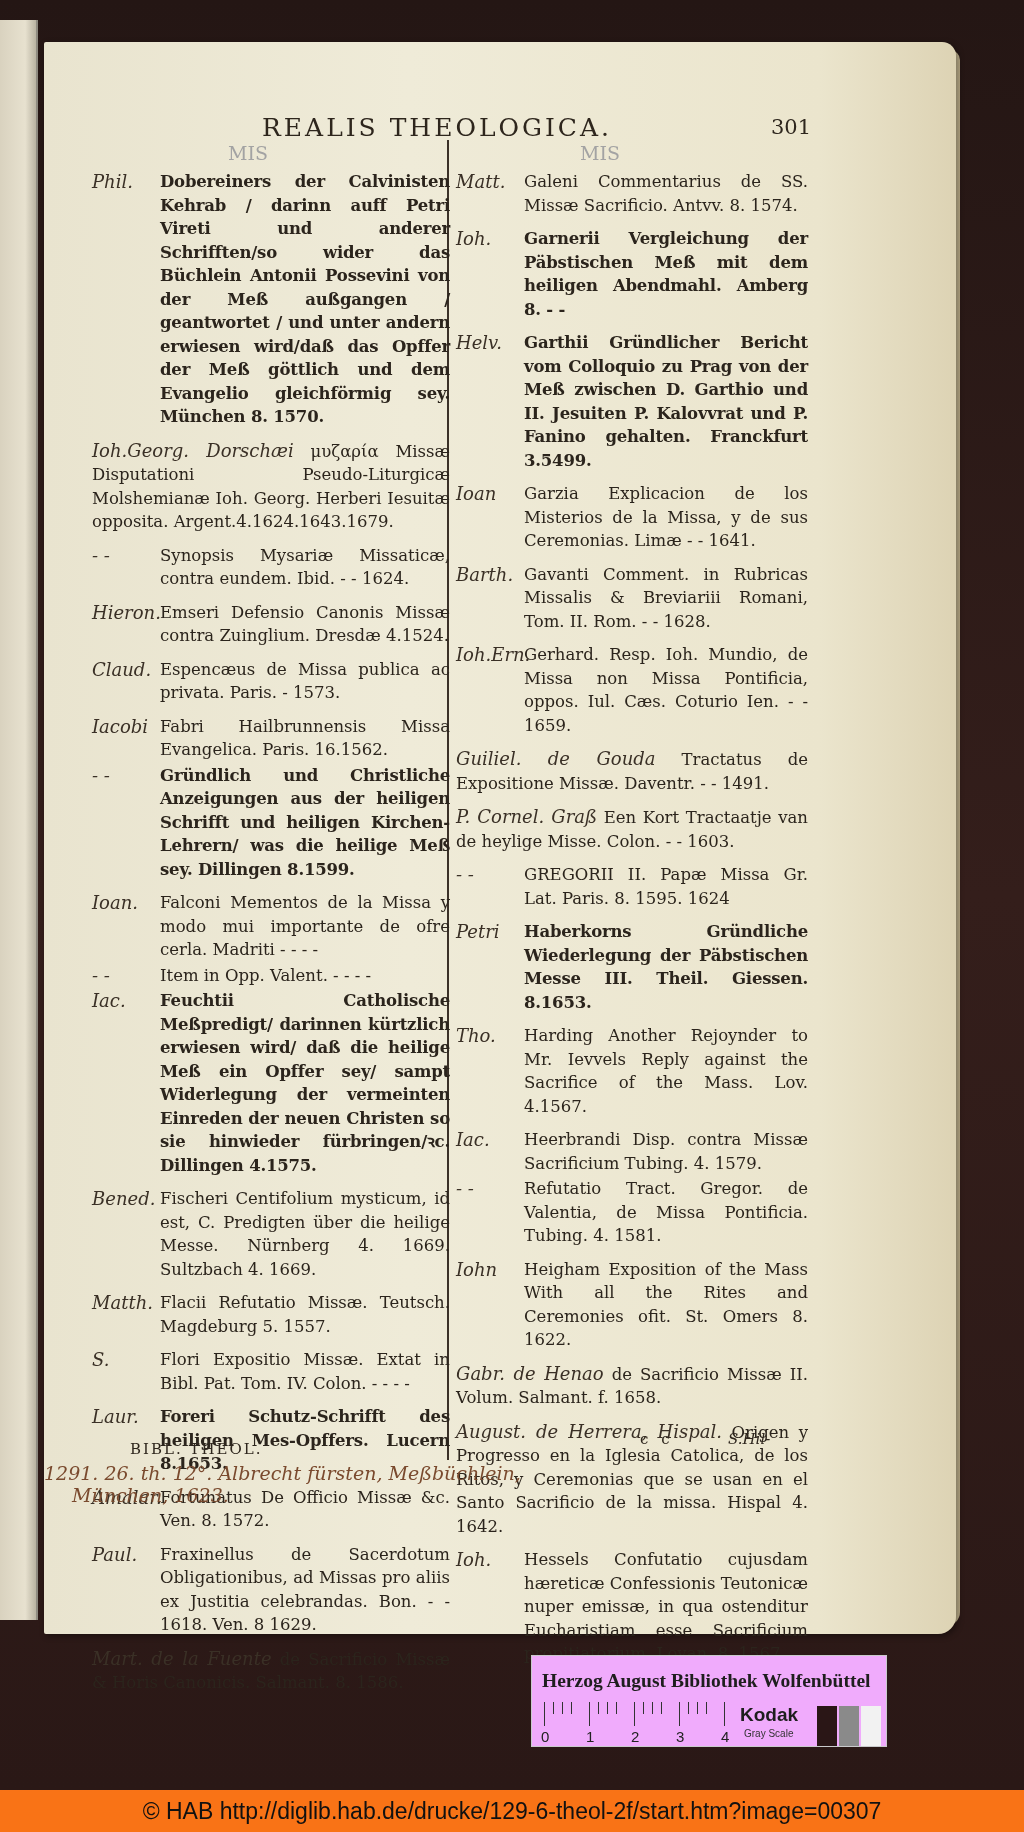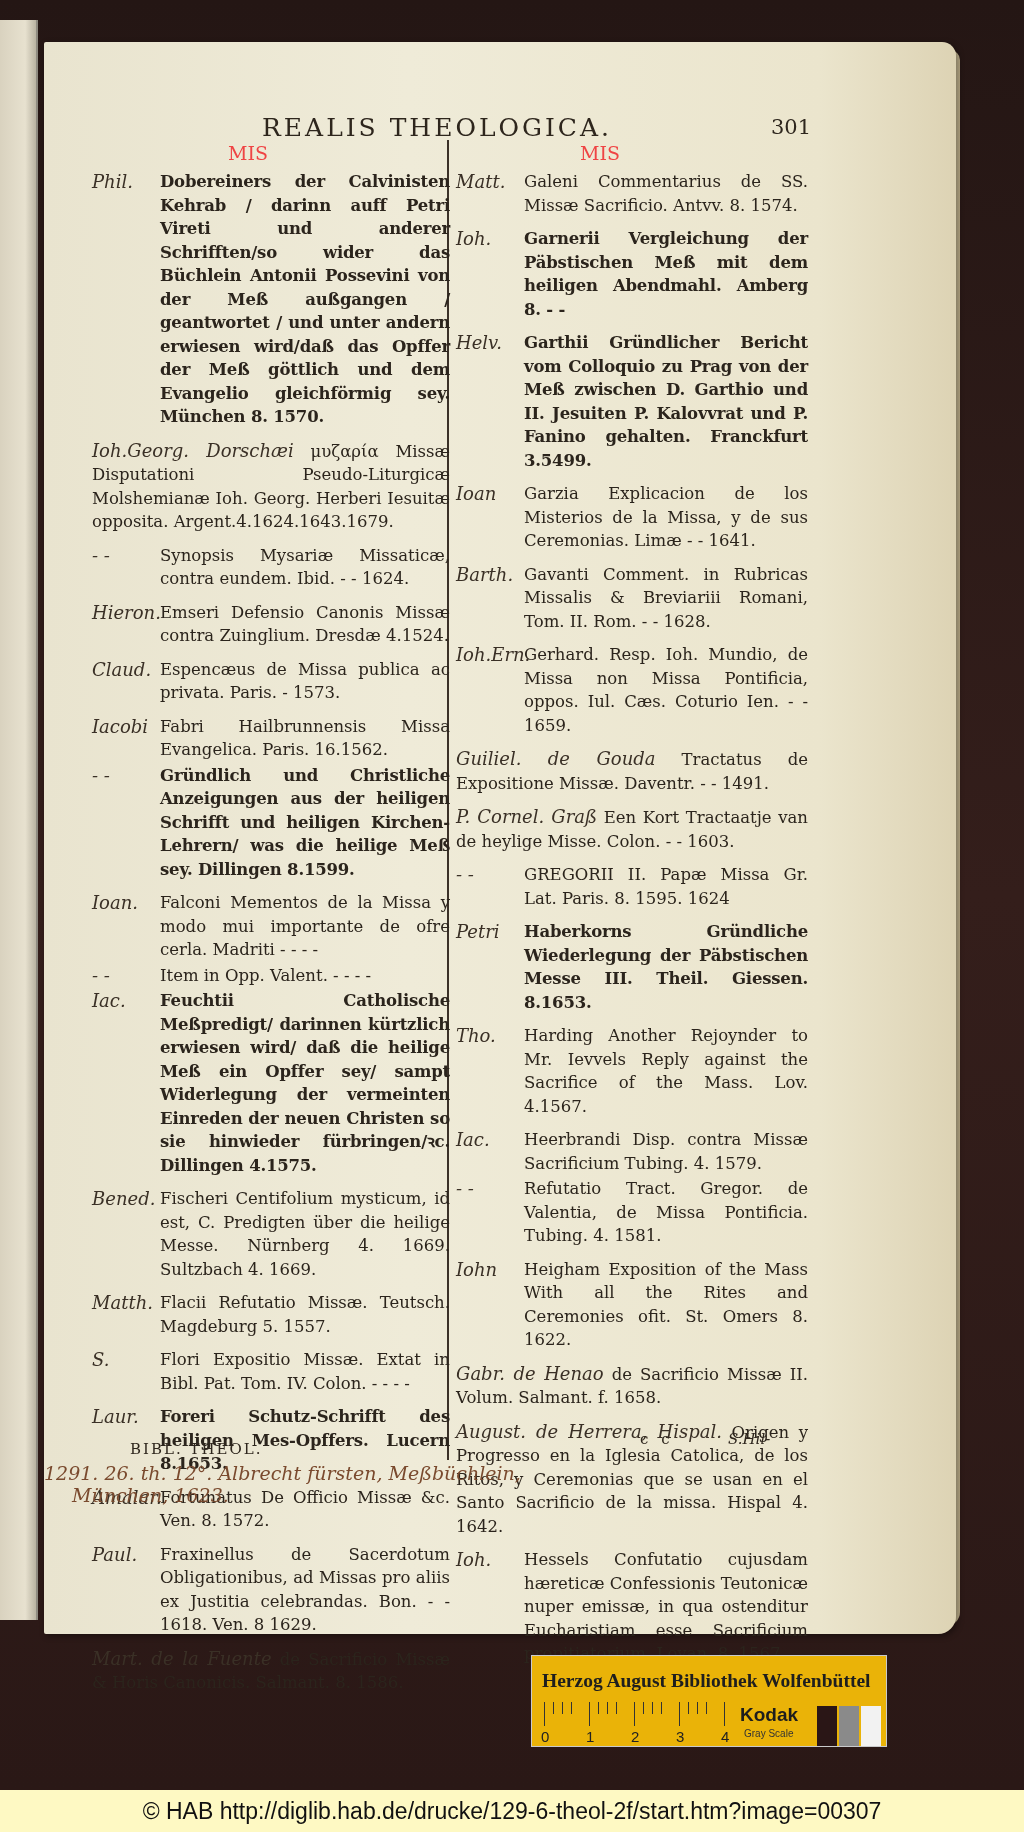--- a/index.html
+++ b/index.html
@@ -32,21 +32,21 @@
   }
   .running-head {
     position: absolute; left: 262px; top: 113px;
     font-size: 25px; letter-spacing: 3px; color: #2e261d;
   }
   .page-number {
     position: absolute; left: 771px; top: 115px;
     font-size: 21px; color: #2e261d;
   }
   .col-catch {
-    position: absolute; top: 142px; font-size: 19px; color: #ef4444;
+    position: absolute; top: 142px; font-size: 19px; color: #a3a3a3;
   }
   .col-catch.left { left: 228px; }
   .col-catch.right { left: 580px; }
   .col-rule {
     position: absolute; left: 447px; top: 140px; width: 2px; height: 1320px;
     background: #3b3128;
   }
   .column {
     position: absolute; top: 170px; width: 358px;
   }
@@ -79,21 +79,21 @@
     font-size: 15px; letter-spacing: 2px; color: #2e261d;
   }
   .handwriting {
     position: absolute; left: 44px; top: 1462px;
     font-family: "DejaVu Serif", serif; font-style: italic;
     font-size: 19px; color: #7a4a2e; line-height: 22px;
   }
   .handwriting .line2 { display: block; padding-left: 28px; }
   .color-card {
     position: absolute; left: 531px; top: 1655px; width: 356px; height: 92px;
-    background: #eab308; border: 1px solid #c9cacc;
+    background: #f0abfc; border: 1px solid #c9cacc;
   }
   .card-title {
     position: absolute; left: 10px; top: 14px;
     font-family: "Liberation Serif", serif; font-weight: bold;
     font-size: 19.5px; color: #1e1e1e; white-space: nowrap;
   }
   .ruler {
     position: absolute; left: 12px; top: 44px; width: 186px; height: 44px;
   }
   .ruler .tick { position: absolute; top: 2px; width: 1px; height: 12px; background: #333; }
@@ -107,21 +107,21 @@
     font-family: "Liberation Sans", sans-serif; font-weight: bold;
     font-size: 19px; color: #1d1d1d;
   }
   .kodak-sub {
     position: absolute; left: 212px; top: 72px;
     font-family: "Liberation Sans", sans-serif; font-size: 10px; color: #333;
   }
   .swatch { position: absolute; top: 50px; height: 40px; width: 20px; }
   .copyright-bar {
     position: absolute; left: 0; top: 1790px; width: 1024px; height: 42px;
-    background: #fef9c3;
+    background: #f97316;
     display: flex; align-items: center; justify-content: center;
   }
   .copyright-text {
     font-family: "Liberation Sans", sans-serif; font-size: 23px; color: #111;
   }
 </style>
 </head>
 <body>
 
 <div class="backdrop"></div>

